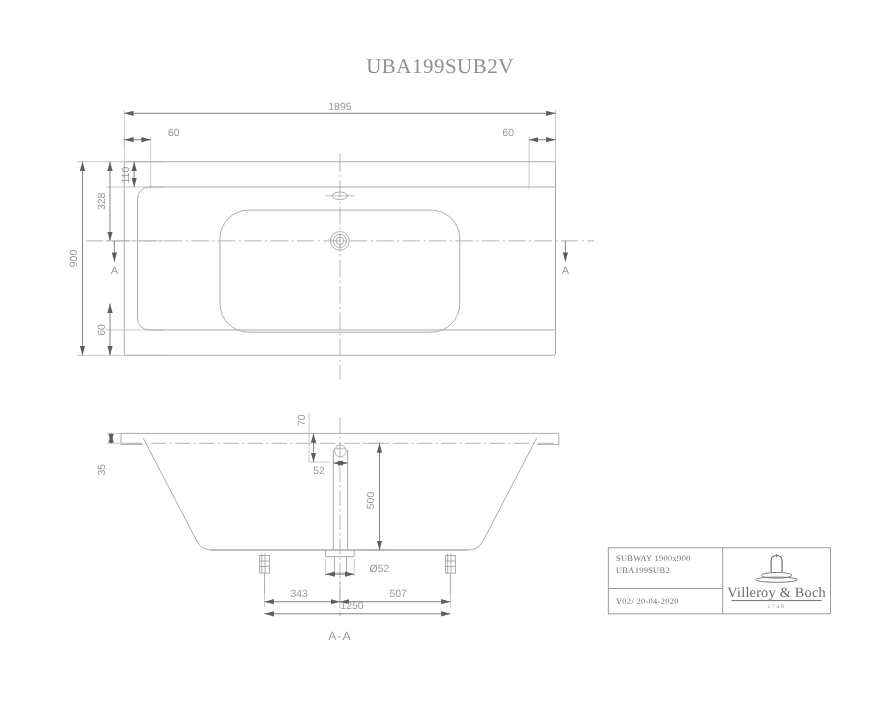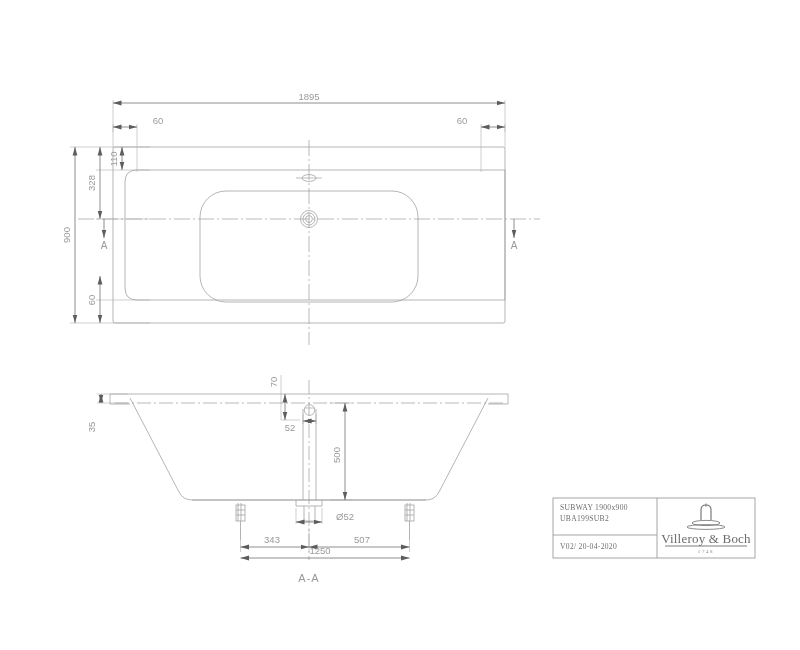--- a/index.html
+++ b/index.html
@@ -43,20 +43,21 @@
   .seclabel { font-size: 11px; letter-spacing: 1px; }
   .tb-text { font-family: "Liberation Serif", serif; font-size: 7.6px; fill: #6e6e6e; letter-spacing: .3px;}
   .brand { font-family: "Liberation Serif", serif; font-size: 13px; fill: #6b6b6b; letter-spacing: .2px;}
   .brandyear { font-family: "Liberation Serif", serif; font-size: 5px; fill: #8a8a8a; letter-spacing: 1.6px;}
 </style>
 </head>
 <body>
 
 <div id="sheet">
 
+  <div id="drawing-title">UBA199SUB2V</div>
 
   <svg id="dwg" width="800" height="650" viewBox="0 0 800 650" shape-rendering="geometricPrecision">
 
     <defs>
       <marker id="arrL" markerWidth="9" markerHeight="7" refX="8.5" refY="3.5" orient="auto" markerUnits="userSpaceOnUse">
         <path d="M8.5,3.5 L0,1.1 L0,5.9 Z" fill="#5d5d5d"></path>
       </marker>
       <marker id="arrR" markerWidth="9" markerHeight="7" refX="0.5" refY="3.5" orient="auto" markerUnits="userSpaceOnUse">
         <path d="M0.5,3.5 L9,1.1 L9,5.9 Z" fill="#5d5d5d"></path>
       </marker>

